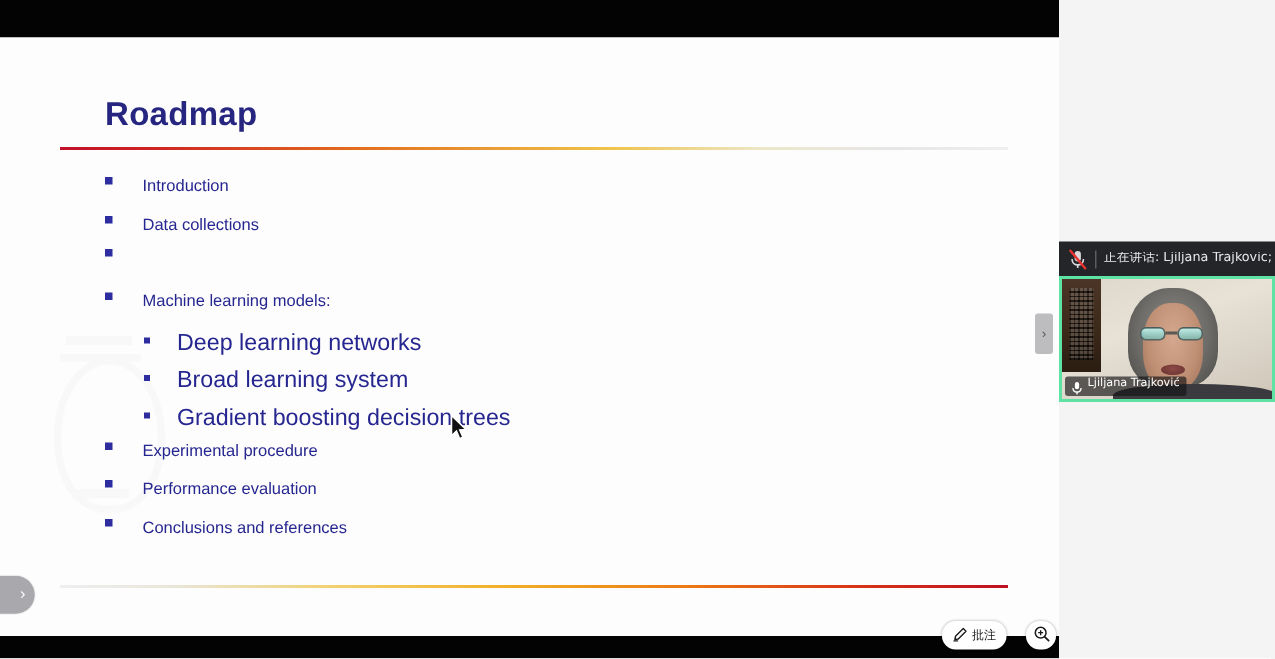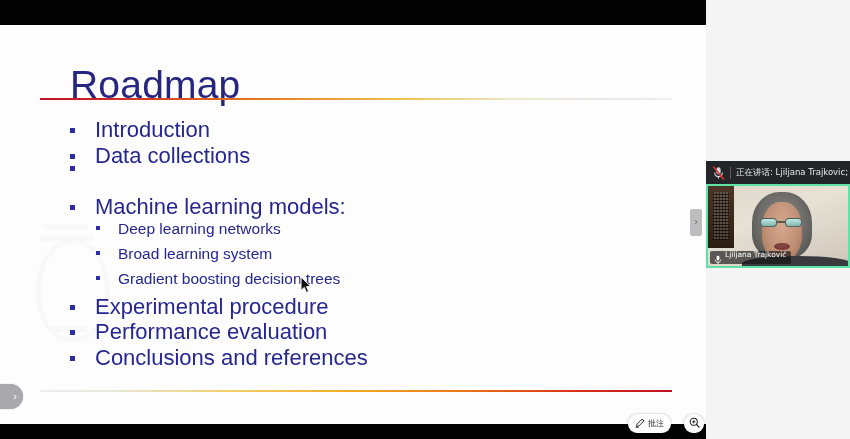--- a/index.html
+++ b/index.html
@@ -78,24 +78,24 @@
     background: #f2f2f3;
   }
   #watermark .b1 { left: 14px; top: 4px;  width: 44px; height: 6px; }
   #watermark .b2 { left: 10px; top: 16px; width: 54px; height: 5px; }
   #watermark .b3 { left: 18px; top: 106px; width: 38px; height: 6px; }
 
   #slide-title {
     position: absolute;
     left: 70px;
     top: 40px;
-    font-size: 39px;
+    font-size: 22px;
     letter-spacing: 0.2px;
     color: #262680;
-    font-weight: 400;
+    font-weight: 700;
     line-height: 1;
     white-space: nowrap;
   }
 
   #title-rule {
     position: absolute;
     left: 40px;
     top: 73px;
     width: 632px;
     height: 2px;
@@ -132,21 +132,21 @@
     position: relative;
     top: -4px;
   }
   .bullet-row.lvl2 .bullet-mark {
     width: 4px;
     height: 4px;
     margin-right: 18px;
   }
 
   .bullet-text {
-    font-size: 22px;
+    font-size: 11px;
     color: #262690;
     line-height: 1;
     white-space: nowrap;
   }
   .bullet-row.lvl2 .bullet-text { font-size: 15.5px; }
 
   
   #footer-rule {
     position: absolute;
     left: 40px;

